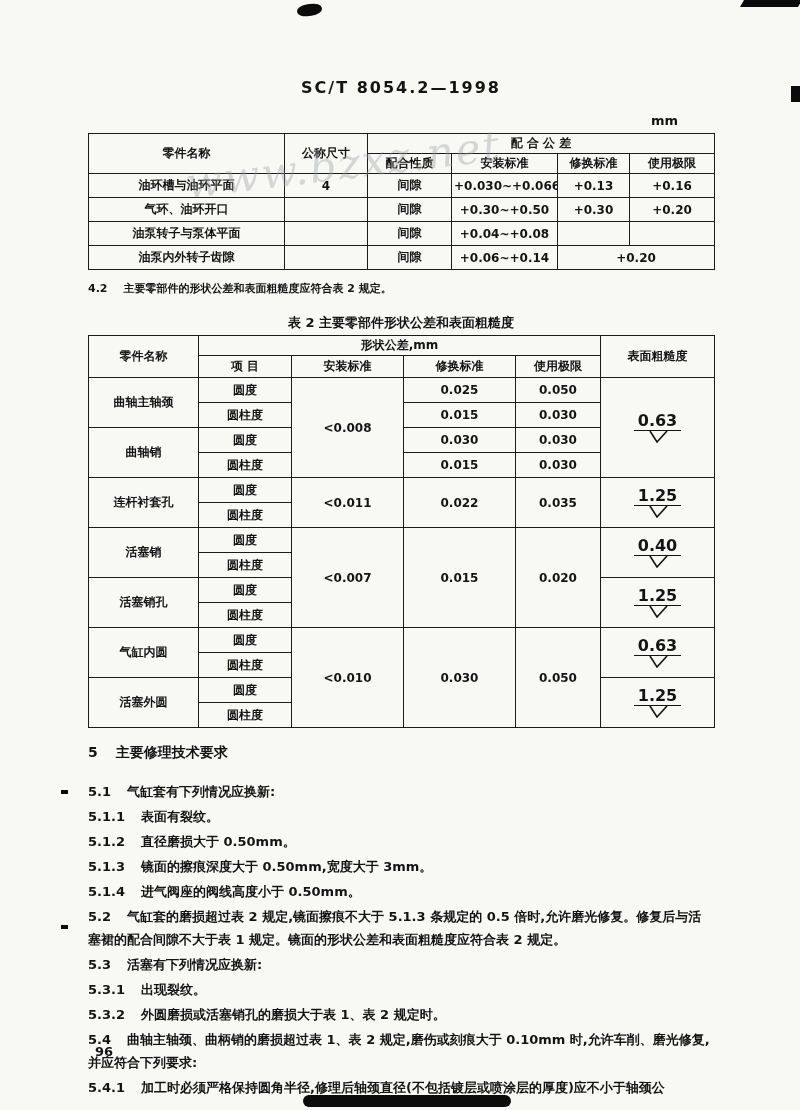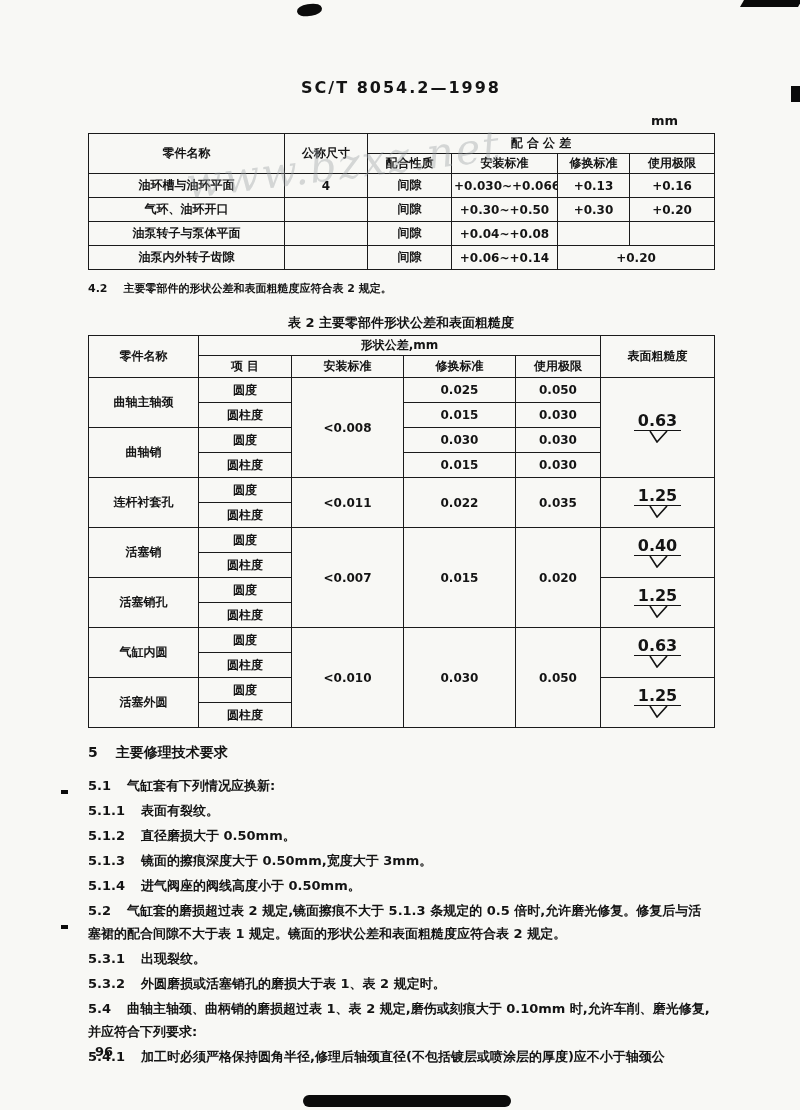--- a/index.html
+++ b/index.html
@@ -72,21 +72,21 @@
   .t2-caption{
     margin-top:16px;
     text-align:center;
     font-size:13px;
     font-weight:bold;
     height:19px;
   }
   .t2-wrap{margin-top:2px;}
   .cnum{margin-right:16px;font-weight:bold;}
   .s5h{
-    margin:16px 0 12px 0;
+    margin:16px 0 18px 0;
     font-size:14px;
     font-weight:bold;
   }
   .s5h .cnum{margin-right:18px;}
   p.clause{
     margin:2px 0;
     font-size:13px;
     font-weight:bold;
     line-height:23px;
   }
@@ -361,20 +361,21 @@
     <p class="s5h">
       <span class="cnum">5</span><span>主要修理技术要求</span>
     </p>
 
     <p class="clause"><span class="cnum">5.1</span><span>气缸套有下列情况应换新:</span></p>
     <p class="clause"><span class="cnum">5.1.1</span><span>表面有裂纹。</span></p>
     <p class="clause"><span class="cnum">5.1.2</span><span>直径磨损大于 0.50mm。</span></p>
     <p class="clause"><span class="cnum">5.1.3</span><span>镜面的擦痕深度大于 0.50mm,宽度大于 3mm。</span></p>
     <p class="clause"><span class="cnum">5.1.4</span><span>进气阀座的阀线高度小于 0.50mm。</span></p>
     <p class="clause"><span class="cnum">5.2</span><span>气缸套的磨损超过表 2 规定,镜面擦痕不大于 5.1.3 条规定的 0.5 倍时,允许磨光修复。修复后与活塞裙的配合间隙不大于表 1 规定。镜面的形状公差和表面粗糙度应符合表 2 规定。</span></p>
+    <p class="clause"><span class="cnum">5.3</span><span>活塞有下列情况应换新:</span></p>
     <p class="clause"><span class="cnum">5.3.1</span><span>出现裂纹。</span></p>
     <p class="clause"><span class="cnum">5.3.2</span><span>外圆磨损或活塞销孔的磨损大于表 1、表 2 规定时。</span></p>
     <p class="clause"><span class="cnum">5.4</span><span>曲轴主轴颈、曲柄销的磨损超过表 1、表 2 规定,磨伤或刻痕大于 0.10mm 时,允许车削、磨光修复,并应符合下列要求:</span></p>
     <p class="clause"><span class="cnum">5.4.1</span><span>加工时必须严格保持圆角半径,修理后轴颈直径(不包括镀层或喷涂层的厚度)应不小于轴颈公</span></p>
   </div>
 
   <div class="page-number">96</div>
 </div>
 
 </body></html>

